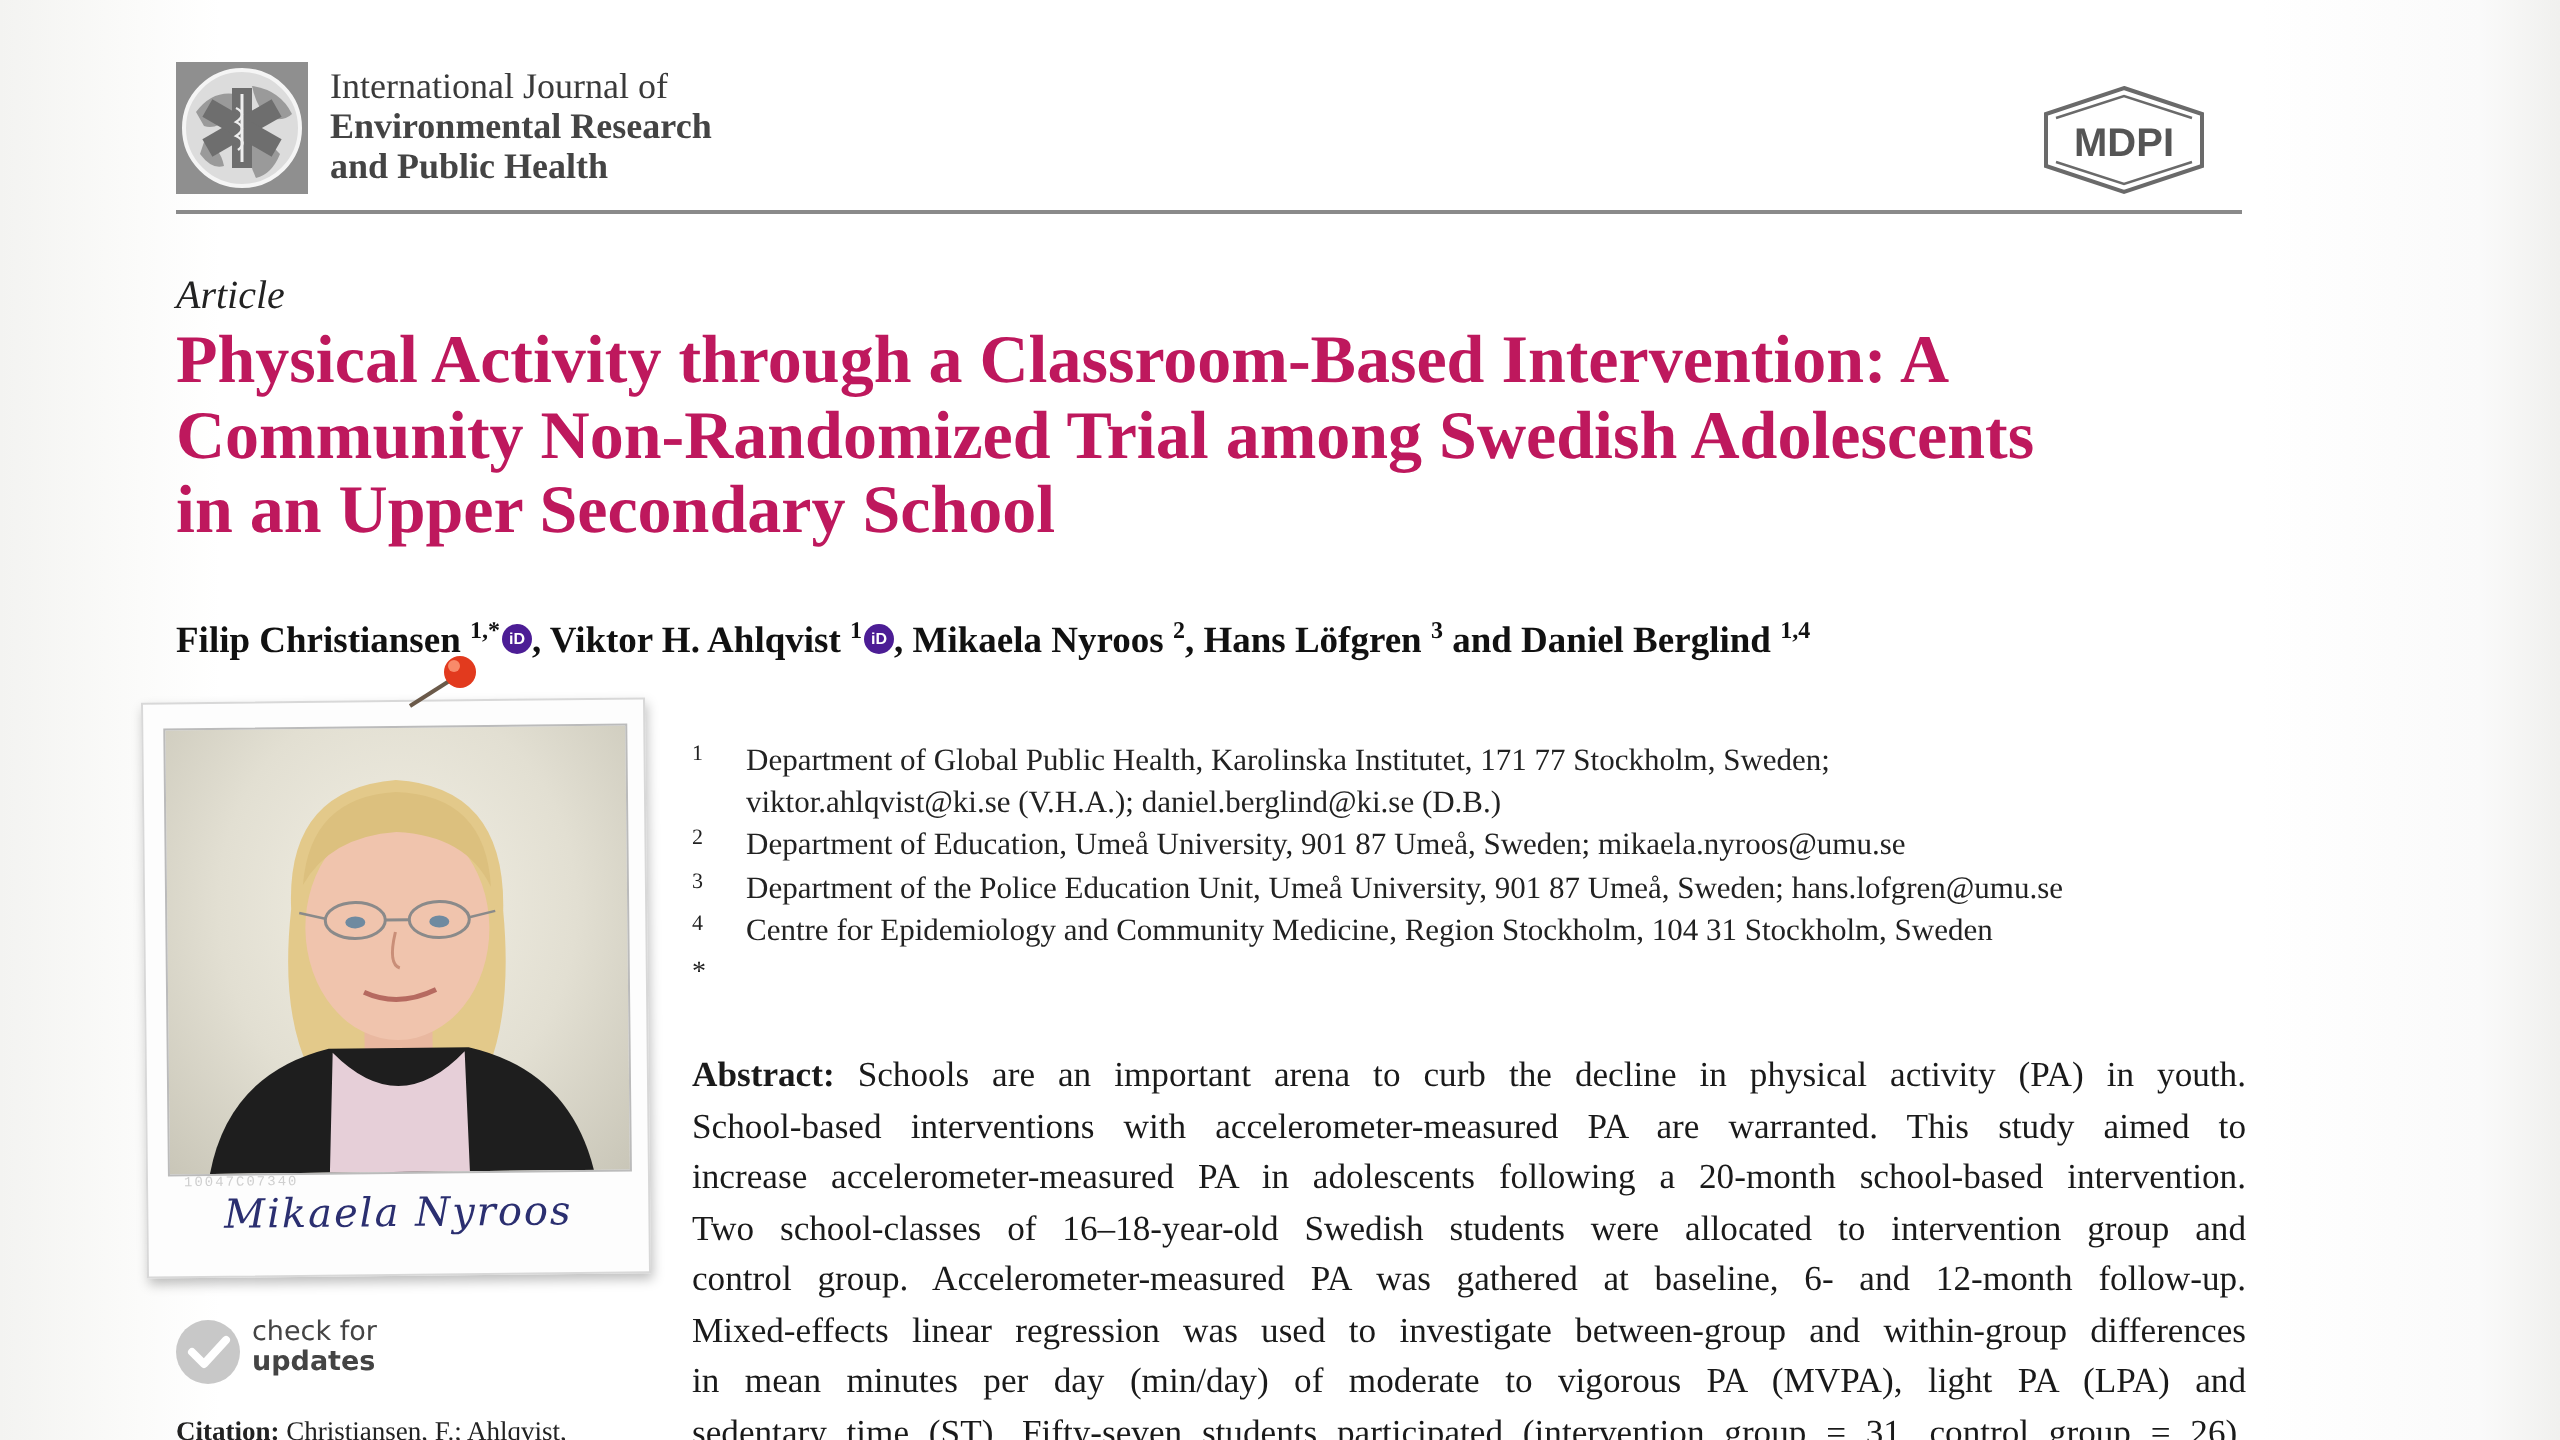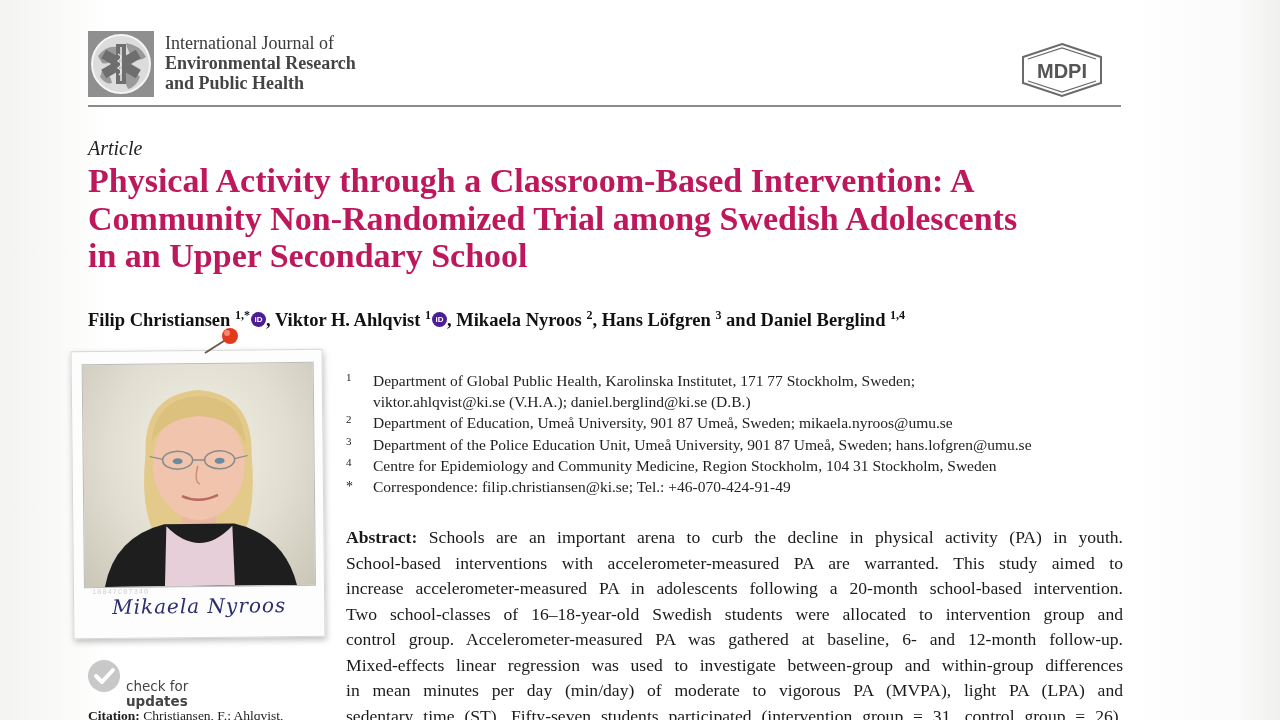--- a/index.html
+++ b/index.html
@@ -44,21 +44,21 @@
   .photo { position: absolute; left: 10px; top: 12px; width: 230px; height: 222px; background: radial-gradient(ellipse at 50% 40%, #f2efe4 0%, #e2dfd2 55%, #c9c6b8 100%); overflow: hidden; border: 1px solid #bbb; }
   .photo svg { width: 230px; height: 222px; display: block; }
   .caption { position: absolute; left: 0; width: 250px; top: 243px; text-align: center; font-family: "DejaVu Serif", serif; font-style: italic; font-size: 20px; color: #2b2f70; letter-spacing: 1px; }
   .photo-code { position: absolute; left: 18px; top: 236px; font-family: "Liberation Mono", monospace; font-size: 7px; color: #cfcfcf; letter-spacing: 1px; }
   .pin { position: absolute; left: 203px; top: 327px; width: 40px; height: 30px; }
 
   
   .check-updates { position: absolute; left: 88px; top: 658px; width: 110px; height: 36px; cursor: pointer; }
   .check-icon { position: absolute; left: 0; top: 2px; width: 32px; height: 32px; border-radius: 50%; background: #c8c8c8; }
   .check-icon svg { width: 32px; height: 32px; display: block; }
-  .check-text { position: absolute; left: 38px; top: 1px; font-family: "DejaVu Sans", sans-serif; font-size: 13.5px; line-height: 15px; color: #444; margin-top: 20px; }
+  .check-text { position: absolute; left: 38px; top: 1px; font-family: "DejaVu Sans", sans-serif; font-size: 13.5px; line-height: 15px; color: #444; }
   .check-text .l2 { font-weight: bold; }
 
   .citation { position: absolute; left: 88px; top: 708px; font-size: 13.5px; color: #222; white-space: nowrap; }
   .citation b { font-weight: bold; }
 </style>
 </head>
 <body>
 
 <div class="page">
 
@@ -133,21 +133,20 @@
     <div class="affil">
       <span class="num">3</span>
       <span>Department of the Police Education Unit, Umeå University, 901 87 Umeå, Sweden; hans.lofgren@umu.se</span>
     </div>
     <div class="affil">
       <span class="num">4</span>
       <span>Centre for Epidemiology and Community Medicine, Region Stockholm, 104 31 Stockholm, Sweden</span>
     </div>
     <div class="affil">
       <span class="star">*</span>
-      <span>Correspondence: filip.christiansen@ki.se; Tel.: +46-070-424-91-49</span>
     </div>
   </div>
 
   <div class="abstract">
     <span class="line"><b>Abstract:</b><span> Schools are an important arena to curb the decline in physical activity (PA) in youth.</span></span>
     <span class="line">School-based interventions with accelerometer-measured PA are warranted. This study aimed to</span>
     <span class="line">increase accelerometer-measured PA in adolescents following a 20-month school-based intervention.</span>
     <span class="line">Two school-classes of 16–18-year-old Swedish students were allocated to intervention group and</span>
     <span class="line">control group. Accelerometer-measured PA was gathered at baseline, 6- and 12-month follow-up.</span>
     <span class="line">Mixed-effects linear regression was used to investigate between-group and within-group differences</span>

